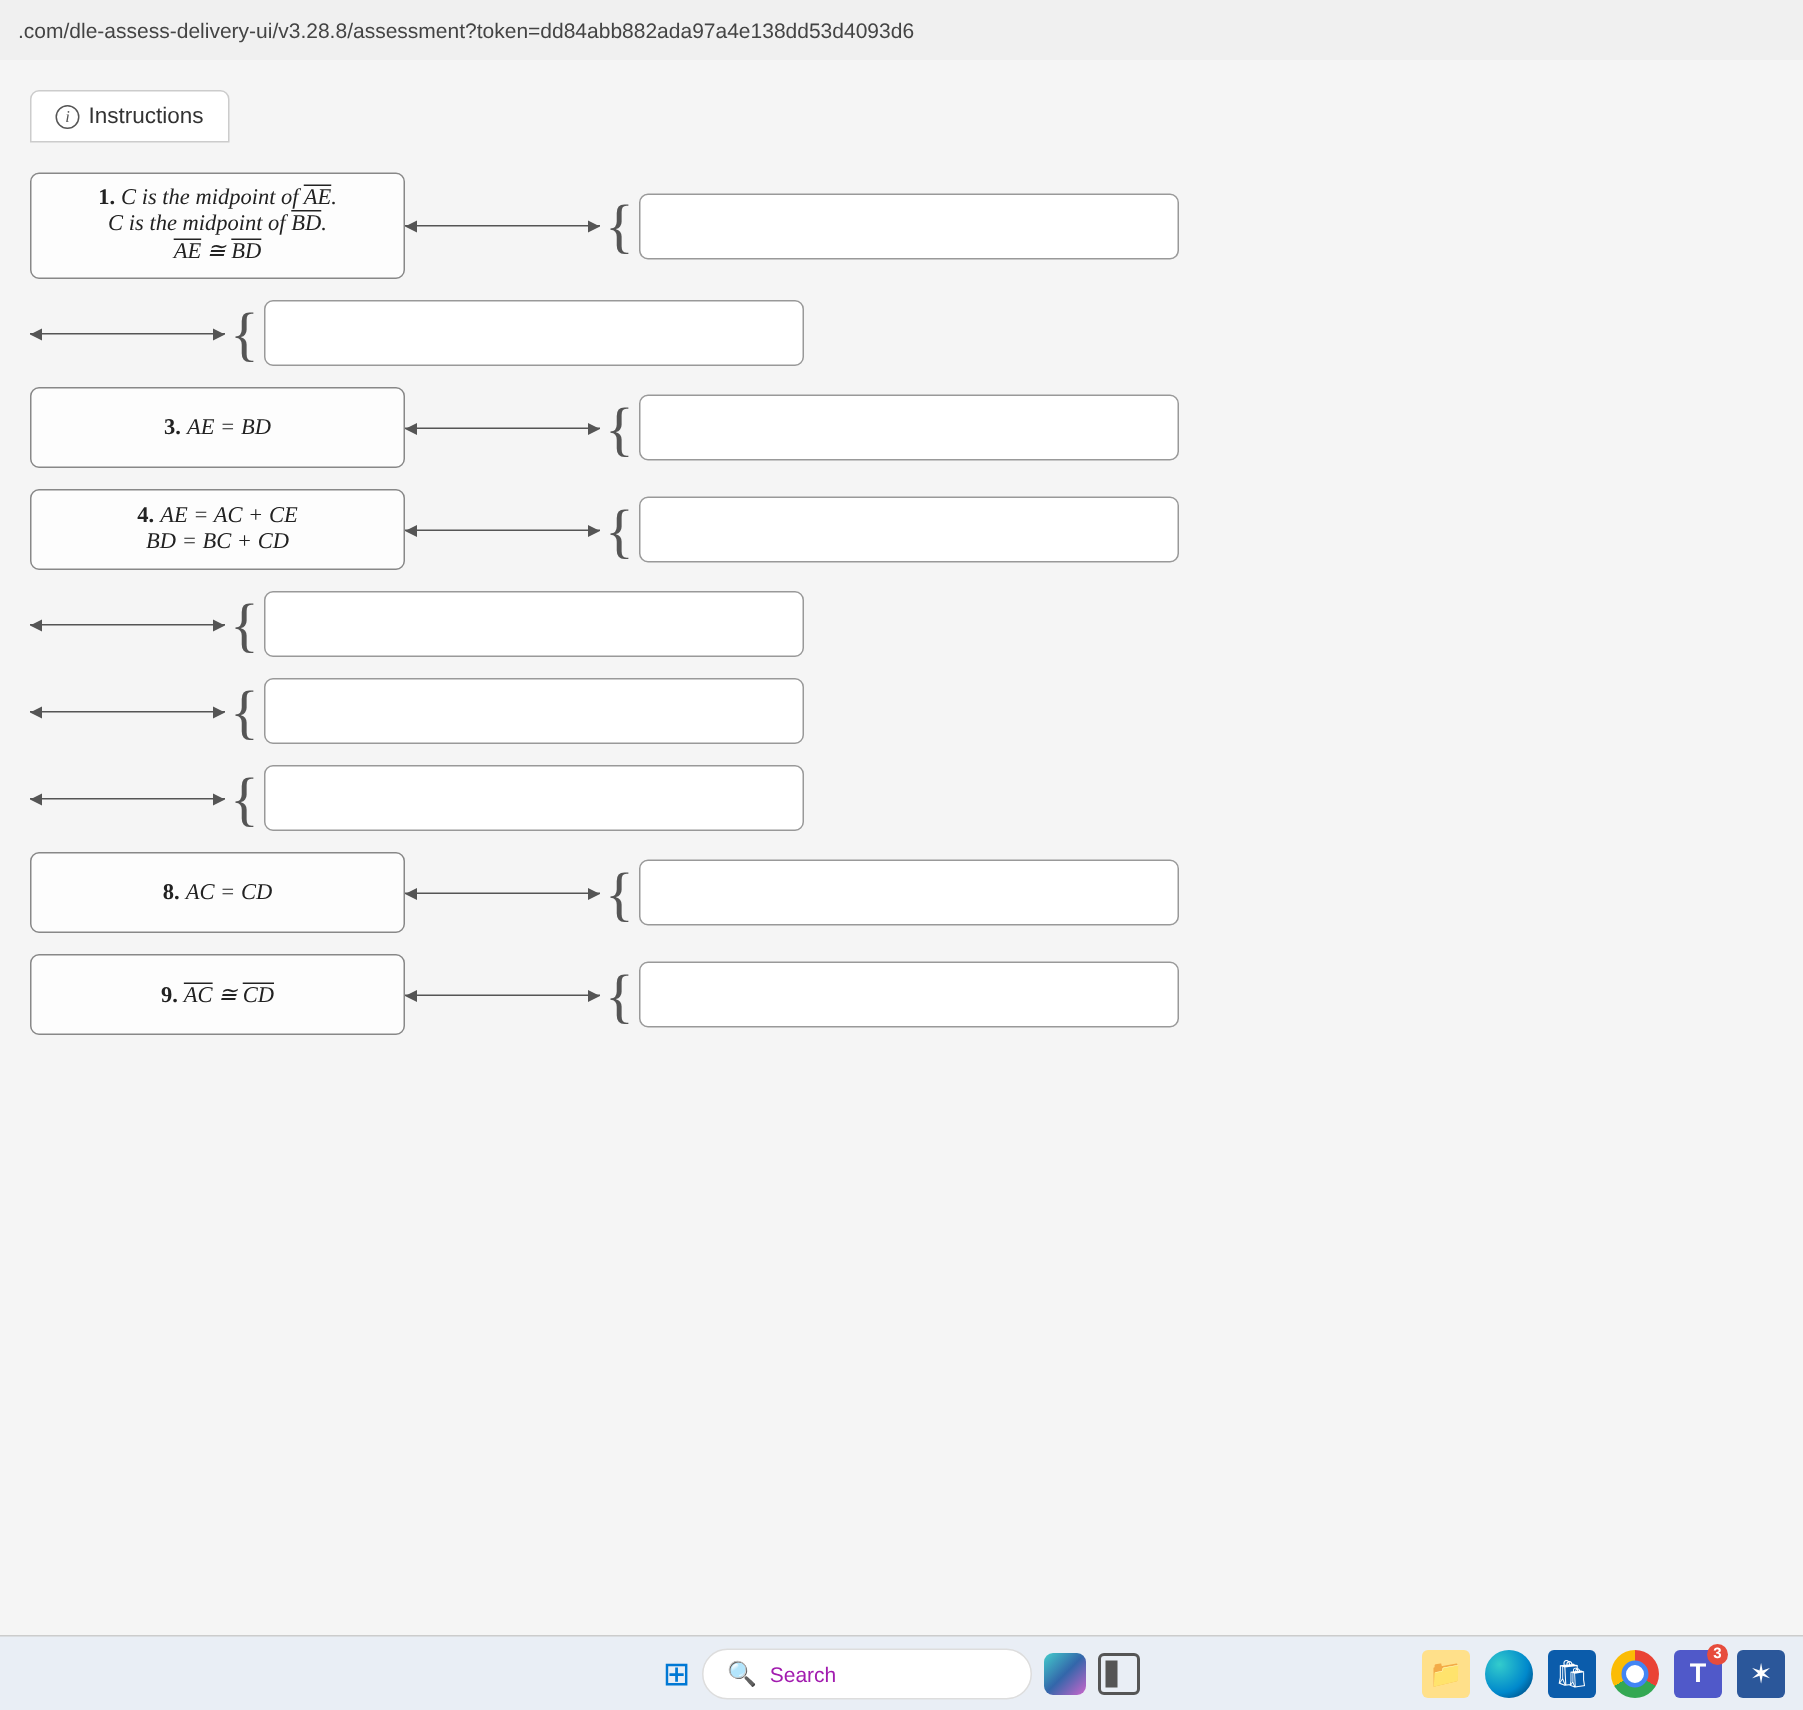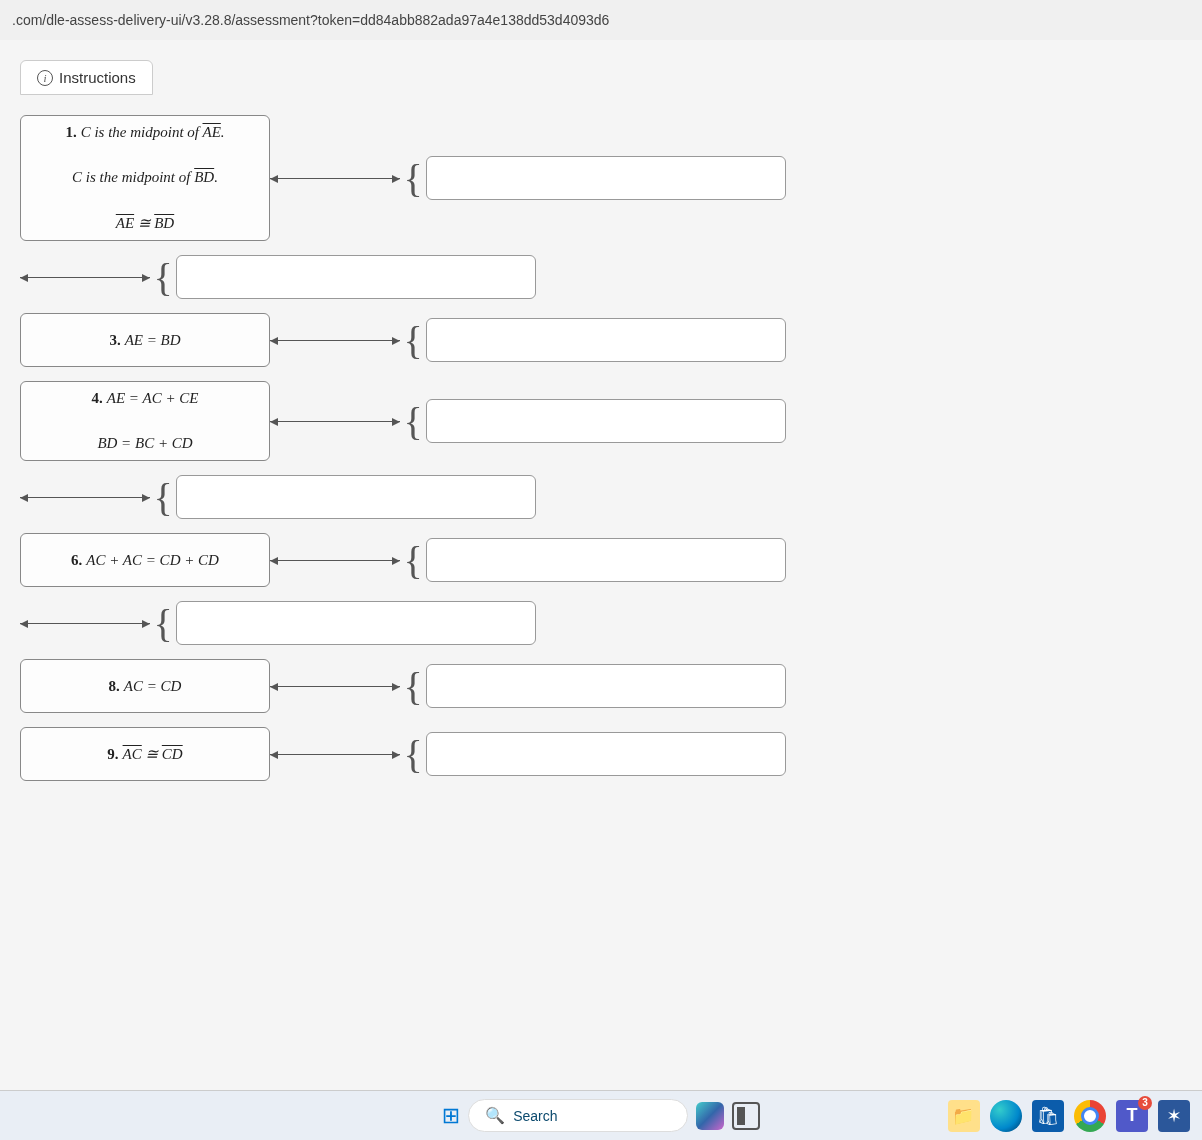--- a/index.html
+++ b/index.html
@@ -23,21 +23,21 @@
     display: inline-flex; align-items: center; justify-content: center;
     font-size: 11px; font-style: italic; font-family: serif; color: #555;
   }
   .proof-area { margin-top: 20px; }
   .row { display: flex; align-items: center; margin-bottom: 14px; }
   .statement-box {
     width: 250px; min-height: 54px; border: 1px solid #888;
     border-radius: 6px; background: #fdfdfd; padding: 8px 10px;
     display: flex; flex-direction: column; justify-content: center;
     align-items: center; font-size: 15px; font-style: italic;
-    font-family: "Times New Roman", serif; color: #222; gap: 28px;
+    font-family: "Times New Roman", serif; color: #222;
   }
   .statement-box .line { display: block; text-align: center; white-space: nowrap; }
   .num { font-style: normal; font-weight: bold; margin-right: 4px; }
   .overline { text-decoration: overline; }
   .connector {
     width: 130px; display: flex; align-items: center; justify-content: center;
     position: relative;
   }
   .arrow-line {
     width: 100%; height: 0; border-top: 1.5px solid #555; position: relative;
@@ -150,23 +150,20 @@
         <div class="reason-slot"></div>
       </div>
       <div class="row">
         <div class="connector">
           <div class="arrow-line"></div>
         </div>
         <div class="brace">{</div>
         <div class="reason-slot"></div>
       </div>
       <div class="row">
-        <div class="statement-box">
-          <span class="line"><span class="num">6.</span>AC + AC = CD + CD</span>
-        </div>
         <div class="connector">
           <div class="arrow-line"></div>
         </div>
         <div class="brace">{</div>
         <div class="reason-slot"></div>
       </div>
       <div class="row">
         <div class="connector">
           <div class="arrow-line"></div>
         </div>
@@ -195,21 +192,21 @@
       </div>
     </div>
 
 </div>
 
 <div class="taskbar">
   <div class="taskbar-center">
     <span class="win-icon">⊞</span>
     <div class="search-box">
       <span class="search-icon">🔍</span>
-      <span style="color:#0c4a6e;font-size:14px;">Search</span>
+      <span style="color:#a21caf;font-size:14px;">Search</span>
     </div>
     <div class="copilot"></div>
     <div class="task-view"></div>
   </div>
   <div class="taskbar-right">
     <div class="tb-icon files">📁</div>
     <div class="tb-icon edge"></div>
     <div class="tb-icon store">🛍</div>
     <div class="tb-icon chrome"></div>
     <div class="tb-icon teams">

